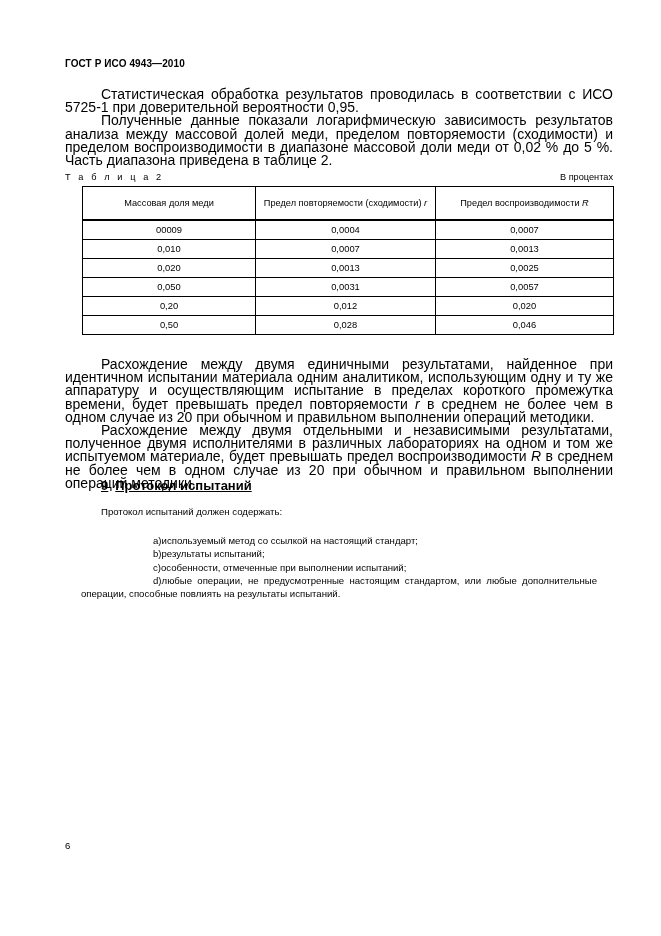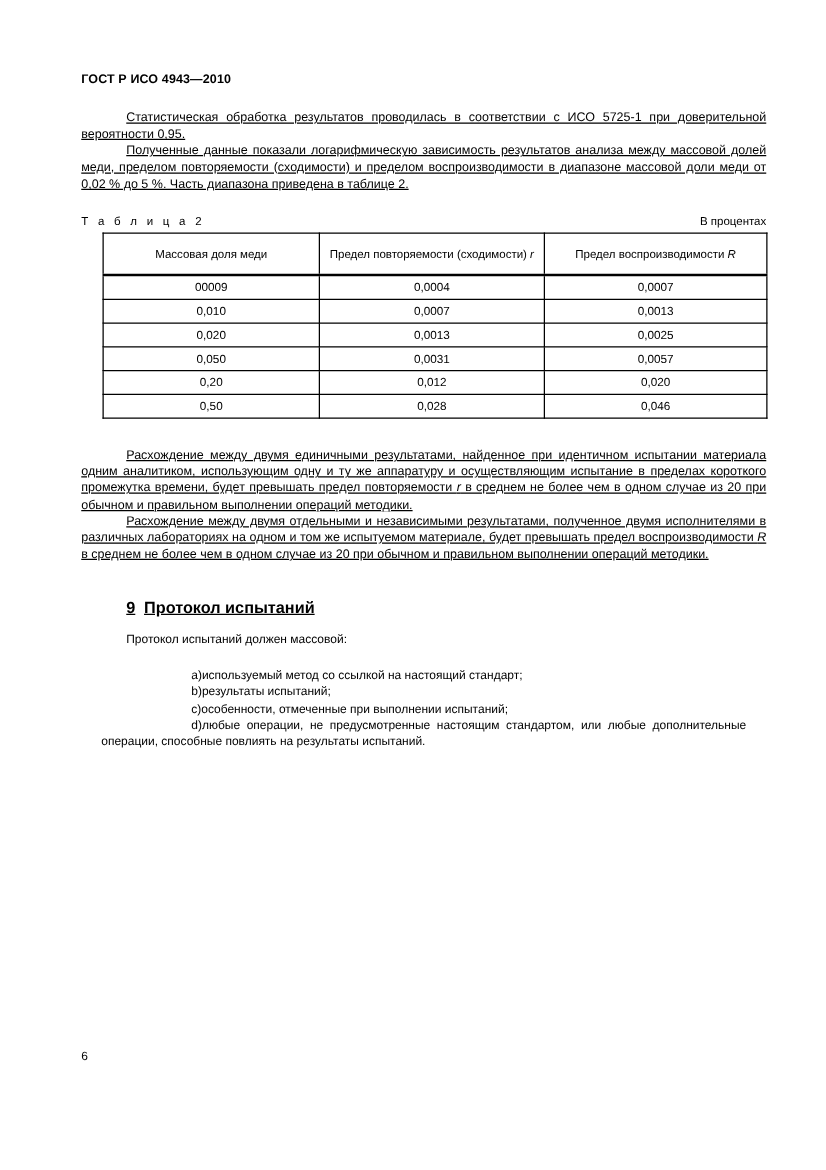--- a/index.html
+++ b/index.html
@@ -38,26 +38,25 @@
   
   .body-block {
     position: absolute;
     left: 65px;
     top: 88px;
     width: 548px;
   }
 
   p.para {
     margin: 0;
-    font-size: 10px;
+    font-size: 14px;
     line-height: 13.2px;
     text-align: justify;
     text-indent: 36px;
     hyphens: manual;
-    text-decoration: underline;
   }
 
   p.para.cont {
     margin-top: 0;
   }
 
   .ital {
     font-style: italic;
   }
 
@@ -249,21 +248,21 @@
     <p class="para cont">
       <span>Расхождение между двумя отдельными и независимыми результатами, полученное двумя исполнителями в различных лабораториях на одном и том же испытуемом материале, будет превышать предел воспроизводимости </span><span class="ital">R</span><span> в среднем не более чем в одном случае из 20 при обычном и правильном выполнении операций методики.</span>
     </p>
   </div>
 
   <div class="section-heading">
     <span class="num">9</span><span>Протокол испытаний</span>
   </div>
 
   <div class="list-block">
-    <p class="list-lead">Протокол испытаний должен массовой:</p>
+    <p class="list-lead">Протокол испытаний должен содержать:</p>
     <ul class="enum">
         <li><span class="mk">a)</span><span>используемый метод со ссылкой на настоящий стандарт;</span></li>
         <li><span class="mk">b)</span><span>результаты испытаний;</span></li>
         <li><span class="mk">c)</span><span>особенности, отмеченные при выполнении испытаний;</span></li>
         <li><span class="mk">d)</span><span>любые операции, не предусмотренные настоящим стандартом, или любые дополнительные операции, способные повлиять на результаты испытаний.</span></li>
       </ul>
   </div>
 
   <div class="folio">6</div>
 

